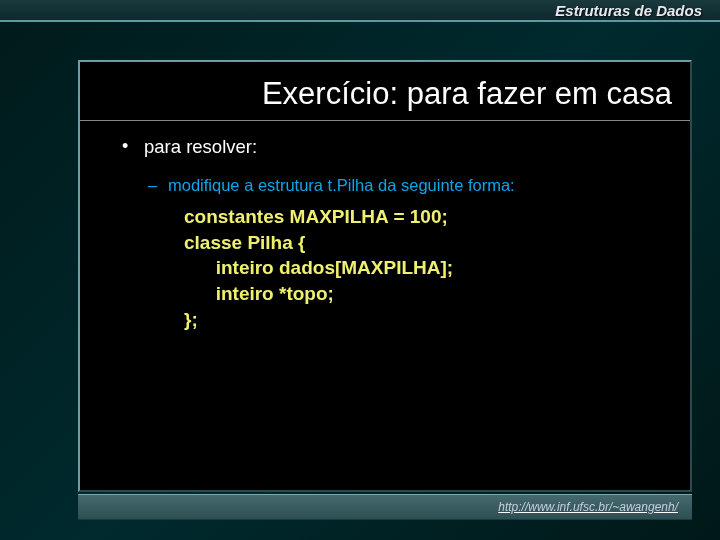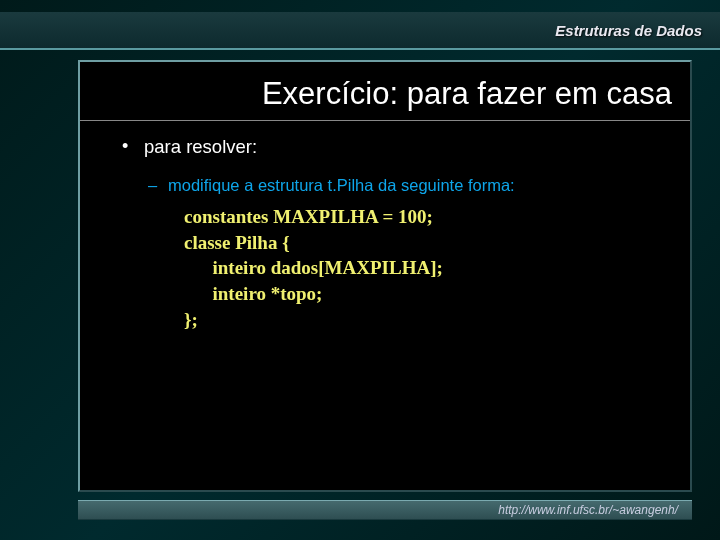--- a/index.html
+++ b/index.html
@@ -5,22 +5,22 @@
   * { margin: 0; padding: 0; box-sizing: border-box; }
   html, body { width: 720px; height: 540px; overflow: hidden; }
   body {
     background: linear-gradient(135deg, #001a1a 0%, #002a2e 50%, #001818 100%);
     font-family: Arial, Helvetica, sans-serif;
     color: #fff;
     position: relative;
   }
   .header-bar {
     position: absolute;
-    top: 12px; left: 0; right: 0;
-    height: 38px;
+    top: 0; left: 0; right: 0;
+    height: 22px;
     background: linear-gradient(180deg, #1a3a3e 0%, #0d2a2e 100%);
     border-bottom: 2px solid #5a9aa0;
     display: flex;
     align-items: center;
     justify-content: flex-end;
     padding-right: 18px;
   }
   .header-title {
     color: #e8e8f0;
     font-size: 15px;
@@ -77,41 +77,42 @@
     margin: 16px 0 8px 0;
     padding-left: 46px;
   }
   .bullet-l2::before {
     content: "–";
     position: absolute;
     left: 26px;
     top: 0;
   }
   .code-block {
-    font-family: Liberation Serif, serif;
+    font-family: Liberation Sans, sans-serif;
     font-weight: bold;
     color: #f0f070;
     font-size: 19px;
     line-height: 1.35;
     white-space: pre;
     padding-left: 62px;
   }
   .footer-bar {
     position: absolute;
     left: 78px;
     right: 28px;
     bottom: 20px;
-    height: 20px;
+    height: 26px;
     background: linear-gradient(180deg, #456a6e 0%, #2e4e52 100%);
     border-top: 1px solid #7aaab0;
     border-bottom: 1px solid #1a3a3e;
     display: flex;
     align-items: center;
     justify-content: flex-end;
     padding-right: 14px;
+    text-decoration: underline;
   }
   .footer-url {
     color: #c8cde0;
     font-size: 12px;
     font-style: italic;
   }
 </style>
 </head>
 <body>
 

